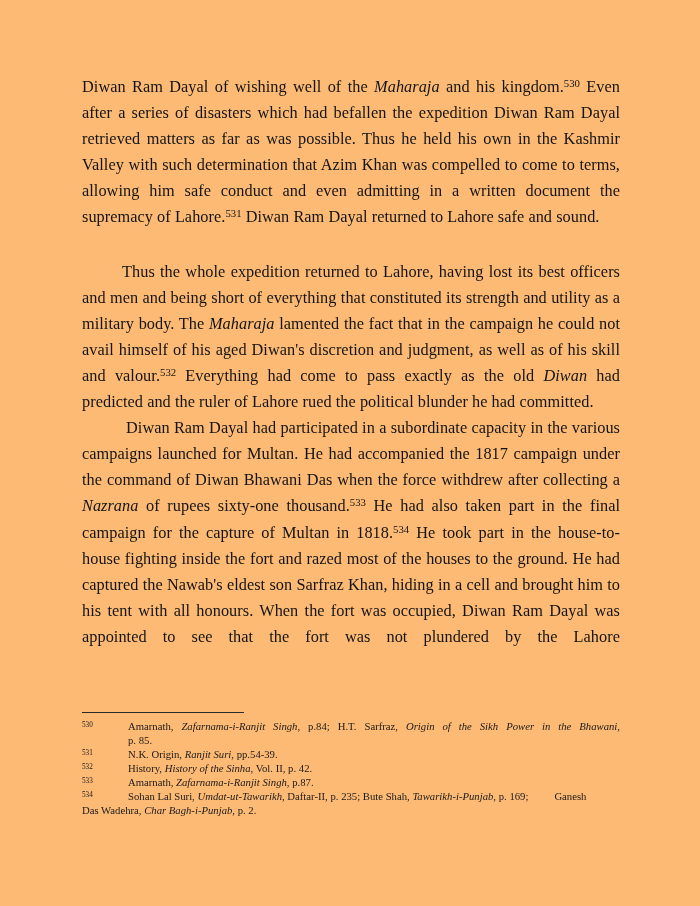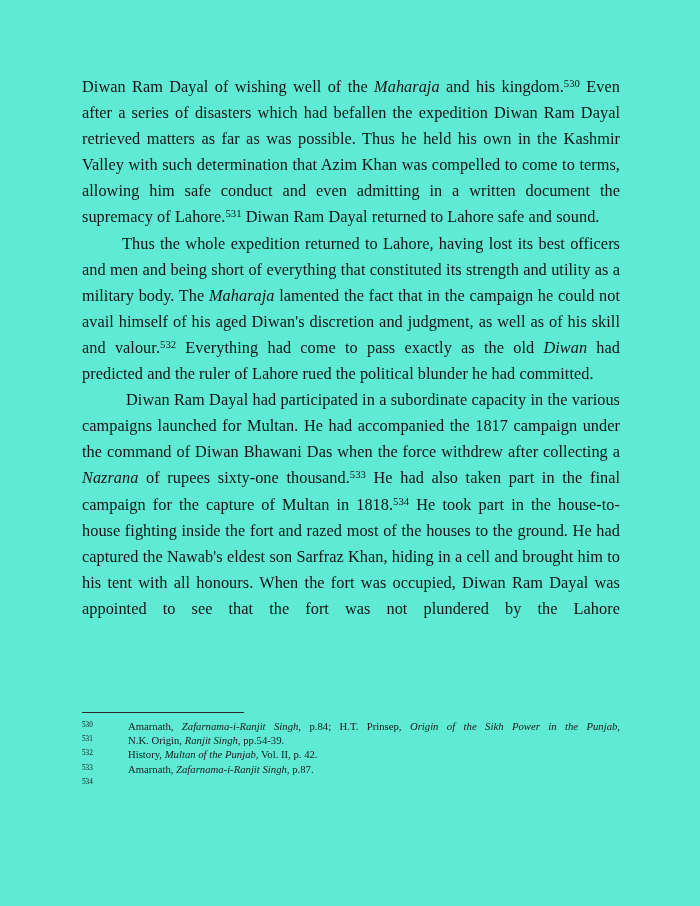--- a/index.html
+++ b/index.html
@@ -8,41 +8,42 @@
     background: #ffffff;
   }
   body {
     font-family: "Liberation Serif", "DejaVu Serif", serif;
     color: #111111;
   }
   .page {
     position: relative;
     width: 700px;
     height: 906px;
-    background: #5eead4;
+    background: #fdba74;
     overflow: hidden;
     box-sizing: border-box;
   }
   .text-block {
     position: absolute;
     left: 82px;
     top: 74px;
     width: 538px;
   }
   p.body-para {
     margin: 0;
     font-size: 16.3px;
     line-height: 26.1px;
     text-align: justify;
     text-justify: inter-word;
     color: #141414;
     letter-spacing: 0.05px;
   }
   p.body-para.indent {
     text-indent: 40px;
+    margin-top: 28px;
   }
   p.body-para.indent-sm {
     text-indent: 44px;
   }
   
   p.body-para.justify-last {
     text-align-last: justify;
   }
   i, .ital {
     font-style: italic;
@@ -120,24 +121,27 @@
     <p class="body-para"><span>Diwan Ram Dayal of wishing well of the </span><i>Maharaja</i><span> and his kingdom.</span><sup class="fn-ref">530</sup><span> Even after a series of disasters which had befallen the expedition Diwan Ram Dayal retrieved matters as far as was possible. Thus he held his own in the Kashmir Valley with such determination that Azim Khan was compelled to come to terms, allowing him safe conduct and even admitting in a written document the supremacy of Lahore.</span><sup class="fn-ref">531</sup><span> Diwan Ram Dayal returned to Lahore safe and sound.</span></p>
     <p class="body-para indent"><span>Thus the whole expedition returned to Lahore, having lost its best officers and men and being short of everything that constituted its strength and utility as a military body. The </span><i>Maharaja</i><span> lamented the fact that in the campaign he could not avail himself of his aged Diwan's discretion and judgment, as well as of his skill and valour.</span><sup class="fn-ref">532</sup><span> Everything had come to pass exactly as the old </span><i>Diwan</i><span> had predicted and the ruler of Lahore rued the political blunder he had committed.</span></p>
     <p class="body-para indent-sm justify-last"><span>Diwan Ram Dayal had participated in a subordinate capacity in the various campaigns launched for Multan. He had accompanied the 1817 campaign under the command of Diwan Bhawani Das when the force withdrew after collecting a </span><i>Nazrana</i><span> of rupees sixty-one thousand.</span><sup class="fn-ref">533</sup><span> He had also taken part in the final campaign for the capture of Multan in 1818.</span><sup class="fn-ref">534</sup><span> He took part in the house-to-house fighting inside the fort and razed most of the houses to the ground. He had captured the Nawab's eldest son Sarfraz Khan, hiding in a cell and brought him to his tent with all honours. When the fort was occupied, Diwan Ram Dayal was appointed to see that the fort was not plundered by the Lahore</span></p>
   </div>
 
   <div class="footnote-area">
     <div class="fn-rule"></div>
     <ul class="fn-list">
         <li class="fn-item">
           <span class="fn-num">530</span>
-          <span class="fn-text-justified"><span>Amarnath, </span><i>Zafarnama-i-Ranjit Singh</i><span>, p.84; H.T. Prinsep, </span><i>Origin of the Sikh Power in the Punjab</i><span>,</span></span>
+          <span class="fn-text-justified"><span>Amarnath, </span><i>Zafarnama-i-Ranjit Singh</i><span>, p.84; H.T. Sarfraz, </span><i>Origin of the Sikh Power in the Bhawani</i><span>,</span></span>
+          <span class="fn-line2"><span>p. 85.</span></span>
         </li>
-        <li class="fn-item"><span class="fn-num">531</span><span><span>N.K. Origin, </span><i>Ranjit Singh</i><span>, pp.54-39.</span></span></li>
-        <li class="fn-item"><span class="fn-num">532</span><span><span>History, </span><i>Multan of the Punjab</i><span>, Vol. II, p. 42.</span></span></li>
+        <li class="fn-item"><span class="fn-num">531</span><span><span>N.K. Origin, </span><i>Ranjit Suri</i><span>, pp.54-39.</span></span></li>
+        <li class="fn-item"><span class="fn-num">532</span><span><span>History, </span><i>History of the Sinha</i><span>, Vol. II, p. 42.</span></span></li>
         <li class="fn-item"><span class="fn-num">533</span><span><span>Amarnath, </span><i>Zafarnama-i-Ranjit Singh</i><span>, p.87.</span></span></li>
         <li class="fn-item hang-full">
           <span class="fn-num">534</span>
+          <span class="fn-first-line"><span>Sohan Lal Suri, </span><i>Umdat-ut-Tawarikh</i><span>, Daftar-II, p. 235; Bute Shah, </span><i>Tawarikh-i-Punjab</i><span>, p. 169;</span><span class="fn-gap"></span><span>Ganesh</span></span>
+          <span class="fn-line2"><span>Das Wadehra, </span><i>Char Bagh-i-Punjab</i><span>, p. 2.</span></span>
         </li>
       </ul>
   </div>
 
 </div>
 
 </body></html>

